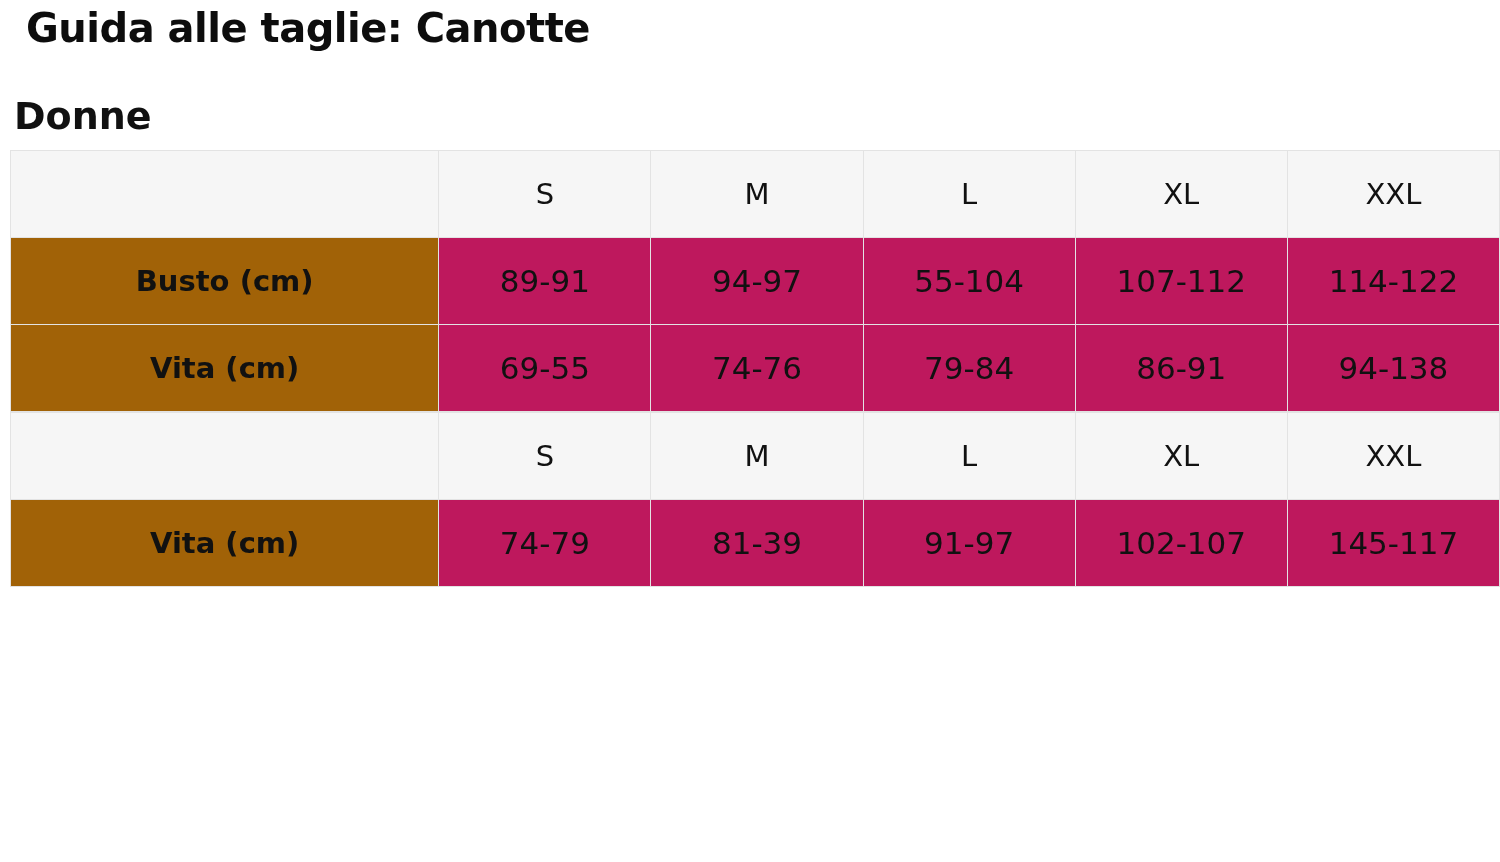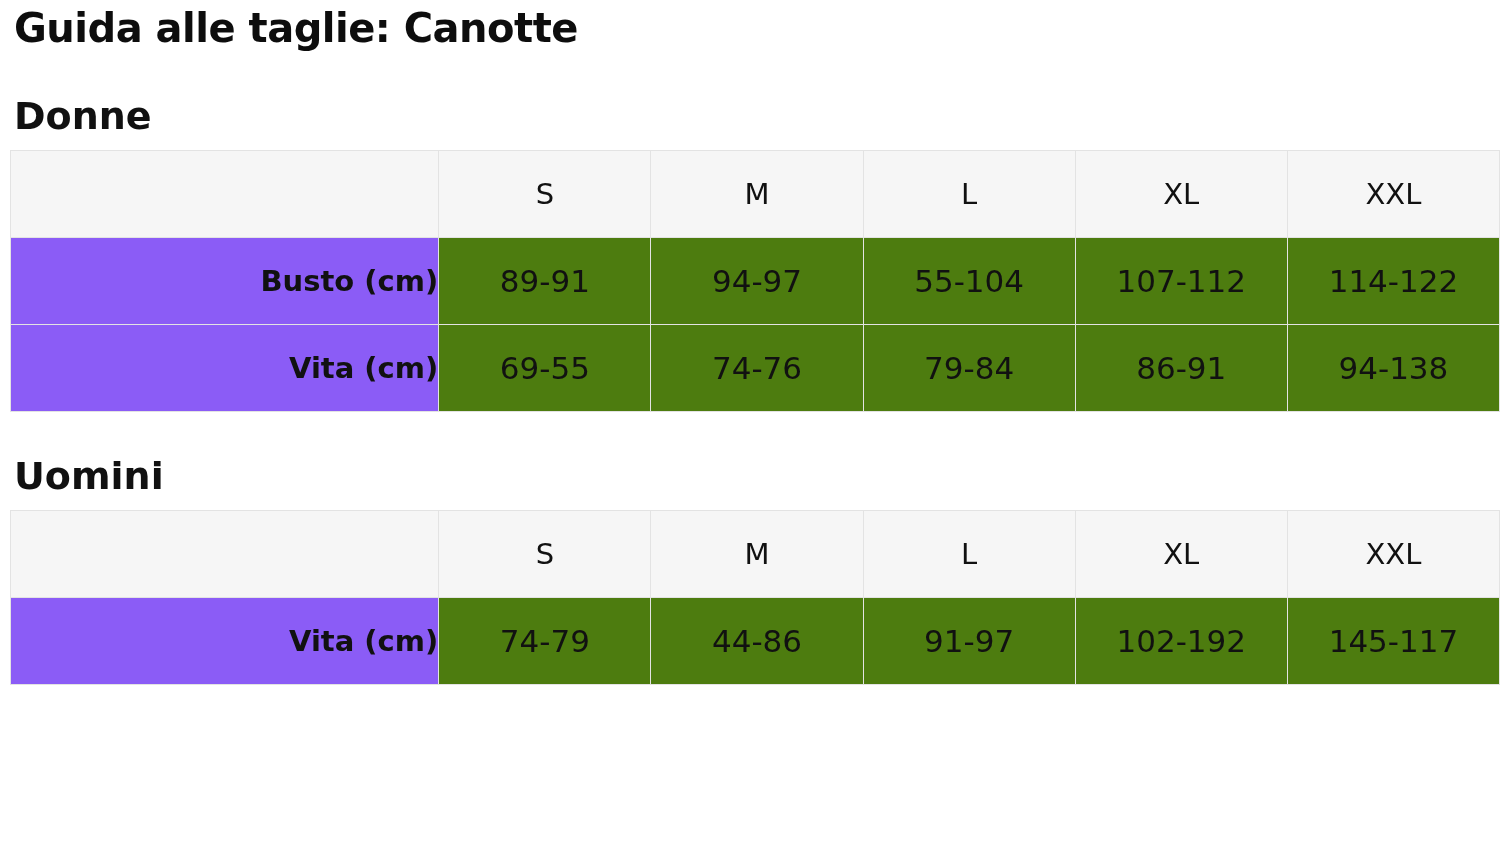--- a/index.html
+++ b/index.html
@@ -15,21 +15,21 @@
     overflow: hidden;
   }
   .page {
     padding: 0 8px;
     box-sizing: border-box;
   }
   .page-title {
     font-size: 40px;
     font-weight: bold;
     letter-spacing: -0.5px;
-    margin: 4px 0 0 6px;
+    margin: 4px 0 0 18px;
     line-height: 1.2;
     color: #0d0d0d;
   }
   .section-title {
     font-size: 38px;
     font-weight: bold;
     margin: 44px 0 12px 6px;
     line-height: 1.1;
     color: #111111;
   }
@@ -54,27 +54,27 @@
   }
   table.size-table thead th {
     background: #f6f6f6;
     font-weight: normal;
     font-size: 29px;
   }
   table.size-table thead th.corner {
     background: #f6f6f6;
   }
   table.size-table tbody th.row-label {
-    background: #8b5cf6;
-    text-align: right;
+    background: #a16207;
+    text-align: center;
     font-weight: bold;
     font-size: 29px;
   }
   table.size-table tbody td {
-    background: #4d7c0f;
+    background: #be185d;
     font-size: 31px;
   }
 </style>
 </head>
 <body>
 
 <div class="page">
 
   <div class="page-title">Guida alle taglie: Canotte</div>
 
@@ -112,21 +112,20 @@
         <th class="row-label">Vita (cm)</th>
         <td>69-55</td>
         <td>74-76</td>
         <td>79-84</td>
         <td>86-91</td>
         <td>94-138</td>
       </tr>
     </tbody>
   </table>
 
-  <div class="section-title">Uomini</div>
 
   <table class="size-table">
     <colgroup>
       <col class="label-col">
       <col class="size-col">
       <col class="size-col">
       <col class="size-col">
       <col class="size-col">
       <col class="size-col">
     </colgroup>
@@ -137,21 +136,21 @@
         <th>M</th>
         <th>L</th>
         <th>XL</th>
         <th>XXL</th>
       </tr>
     </thead>
     <tbody>
       <tr>
         <th class="row-label">Vita (cm)</th>
         <td>74-79</td>
-        <td>44-86</td>
+        <td>81-39</td>
         <td>91-97</td>
-        <td>102-192</td>
+        <td>102-107</td>
         <td>145-117</td>
       </tr>
     </tbody>
   </table>
 
 </div>
 
 </body></html>

